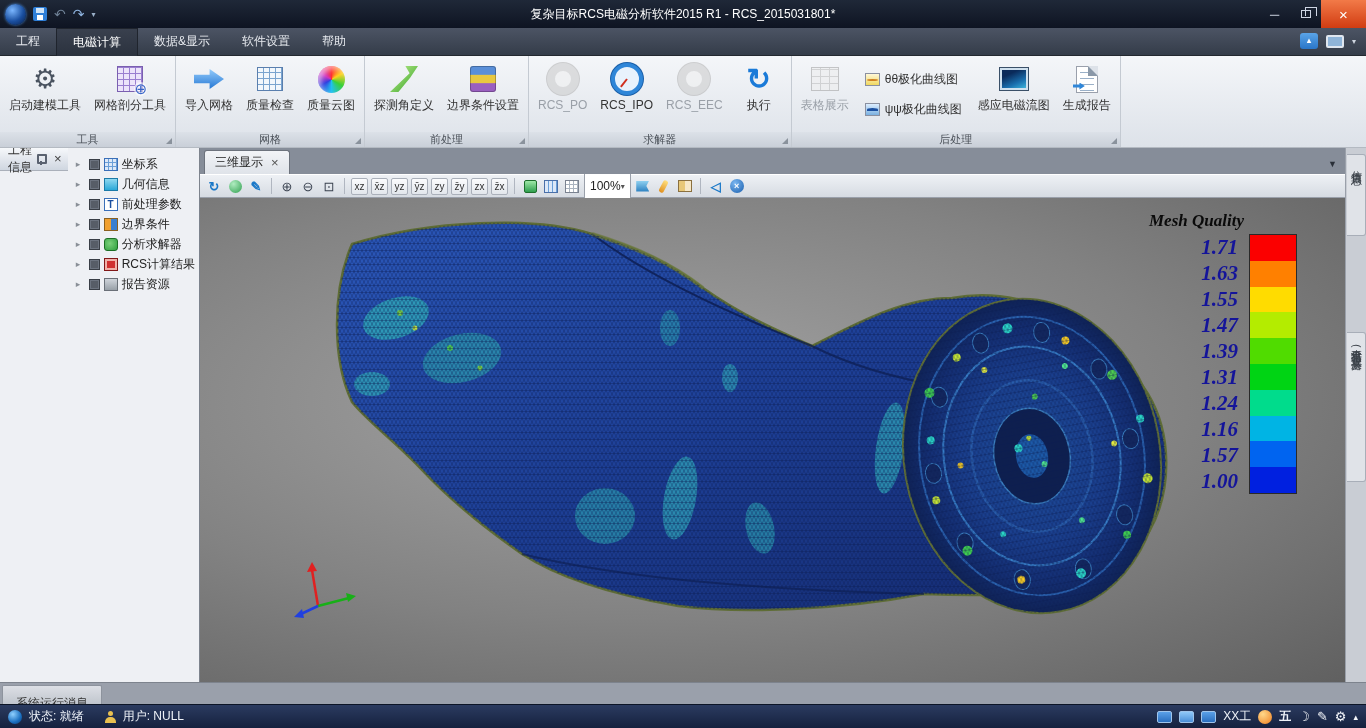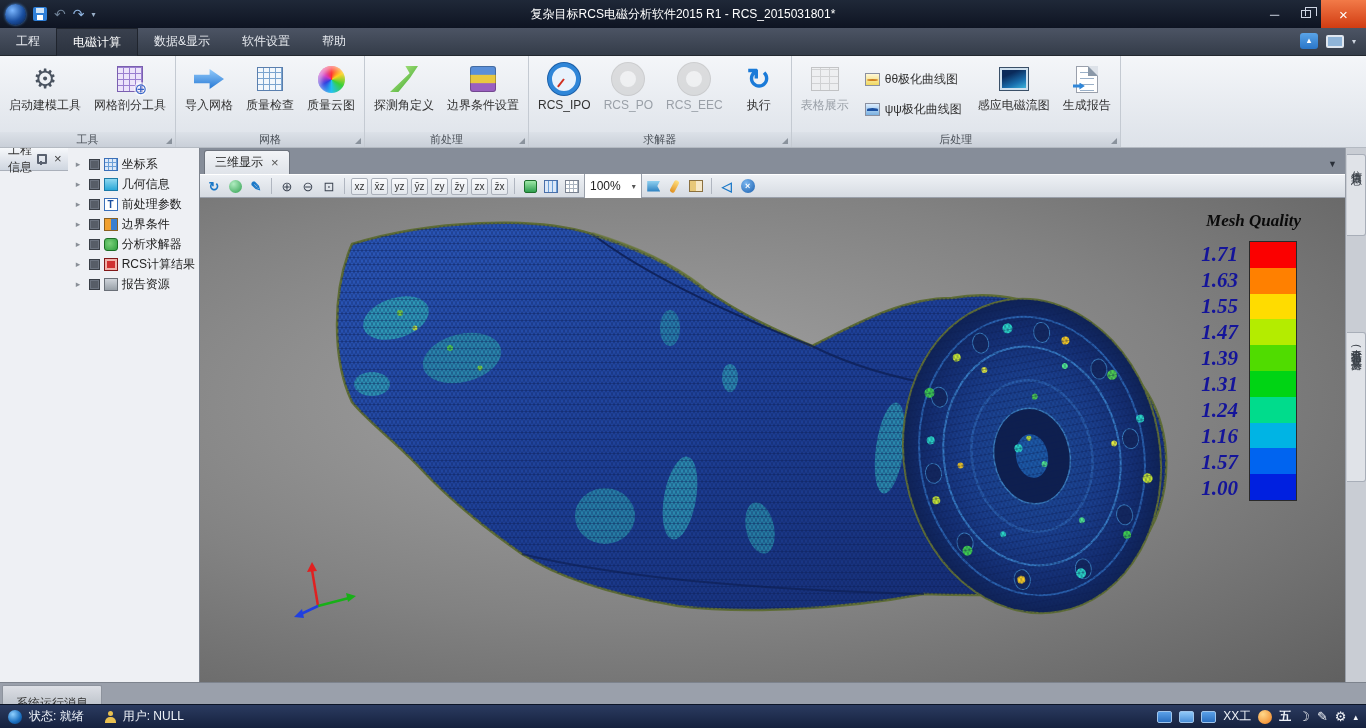--- a/index.html
+++ b/index.html
@@ -104,32 +104,32 @@
 .dtab-arrow{position:absolute;right:8px;bottom:5px;font-size:9px;color:#2a2f38}
 .vptb{height:24px;background:linear-gradient(#eef1f5,#d6dbe2);border-top:1px solid #fff;border-bottom:1px solid #9aa0aa;display:flex;align-items:center;gap:3px;padding:0 5px}
 .ti{width:18px;height:18px;display:flex;align-items:center;justify-content:center;font-size:13px;border:1px solid transparent;border-radius:2px;color:#3a4250}
 .ti.blue{color:#1a78c8;font-weight:bold}
 .ti .gdot{width:13px;height:13px;border-radius:50%;background:radial-gradient(circle at 35% 30%,#b0ecc0,#2f9f4f)}
 .ti .gsq{width:13px;height:13px;border-radius:2px;background:linear-gradient(#9fe8a8,#2f9f4f);border:1px solid #1c6e2c}
 .ti .wgrid{width:14px;height:13px;border:1px solid #7a8290;background-color:#fff;background-image:repeating-linear-gradient(0deg,transparent 0 3px,#aab4c0 3px 4px),repeating-linear-gradient(90deg,transparent 0 3px,#aab4c0 3px 4px)}
 .ti .bgrid{width:14px;height:13px;border:1px solid #4a6fa8;background-color:#dce8f8;background-image:repeating-linear-gradient(90deg,transparent 0 3px,#6a9fd8 3px 4px)}
 .vbtn{min-width:17px;height:17px;border:1px solid #aab0ba;background:linear-gradient(#fbfcfd,#e2e6ec);border-radius:2px;font-size:10px;color:#333;display:flex;align-items:center;justify-content:center;padding:0 1px}
 .vsep{width:1px;height:16px;background:#b0b6c0;margin:0 3px}
-.zoombox{height:32px;background:#fff;border:1px solid #9aa0aa;border-radius:2px;display:flex;align-items:center;gap:11px;padding:16px 5px;color:#222}
+.zoombox{height:32px;background:#fff;border:1px solid #9aa0aa;border-radius:2px;display:flex;align-items:center;gap:0;padding:16px 5px;color:#222}
 .zoombox .za{font-size:8px;color:#555}
 .ti .flagic{width:13px;height:11px;background:linear-gradient(#8fd0f0,#2a7fc0);clip-path:polygon(0 0,100% 0,78% 50%,100% 100%,0 100%)}
 .ti .torch{width:5px;height:13px;background:linear-gradient(#ffe080,#e09020);transform:rotate(28deg);border-radius:2px}
 .ti .panels{width:14px;height:12px;border:1px solid #8a7040;background:linear-gradient(90deg,#e8c878 50%,#f6e8c8 50%)}
 .stopic{width:14px;height:14px;border-radius:50%;background:radial-gradient(circle at 35% 30%,#7ab6f0,#1a5fae);color:#fff;font-size:9px;line-height:14px;text-align:center;font-weight:bold}
 
 
 .viewport{flex:1;position:relative;background:radial-gradient(ellipse at 38% 42%,#a4a4a4,#828282 55%,#606060 100%);overflow:hidden}
 .viewport svg{position:absolute;inset:0}
 .legend{position:absolute;top:13px;right:44px;width:152px;z-index:5}
-.lg-title{font-family:"Liberation Serif",serif;font-style:italic;font-weight:bold;font-size:17px;color:#0a0a0a;text-align:right;margin-bottom:10px}
+.lg-title{font-family:"Liberation Serif",serif;font-style:italic;font-weight:bold;font-size:17px;color:#0a0a0a;text-align:left;margin-bottom:3px}
 .lg-body{display:flex}
 .lg-vals{width:100px;display:flex;flex-direction:column}
 .lg-val{height:26px;line-height:26px;text-align:right;padding-right:11px;font-family:"Liberation Serif",serif;font-style:italic;font-weight:bold;font-size:21px;color:#14149a}
 .lg-bar{width:48px;border:1px solid #2a2a2a;display:flex;flex-direction:column;height:260px;margin-top:0}
 .lg-sw{flex:1}
 
 
 .rstrip{position:absolute;right:0;top:0;width:21px;height:534px;background:#c9cdd4;border-left:1px solid #9aa0aa}
 .vtab{position:absolute;left:1px;width:19px;background:#e0e3e8;border:1px solid #a8aeb8;border-left:none;border-radius:0 3px 3px 0;padding:7px 0;display:flex;justify-content:center}
 .vtab span{writing-mode:vertical-rl;font-size:11px;color:#3a4048;letter-spacing:1px}
@@ -246,33 +246,33 @@
             </div>
           <div class="rlbl">边界条件设置</div>
         </div>
       </div>
       <div class="glabel">前处理</div>
       <div class="gcorner"></div>
     </div>
 
     <div class="rgroup">
       <div class="gbody">
+        <div class="rbtn dis">
+          <div class="ric">
+              <span class="ring gray"></span>
+            </div>
+          <div class="rlbl">RCS_PO</div>
+        </div>
         <div class="rbtn">
           <div class="ric">
               <span class="ring blue">
                 <span class="needle"></span>
               </span>
             </div>
           <div class="rlbl">RCS_IPO</div>
-        </div>
-        <div class="rbtn dis">
-          <div class="ric">
-              <span class="ring gray"></span>
-            </div>
-          <div class="rlbl">RCS_PO</div>
         </div>
         <div class="rbtn dis">
           <div class="ric">
               <span class="ring gray"></span>
             </div>
           <div class="rlbl">RCS_EEC</div>
         </div>
         <div class="rbtn">
           <div class="ric exec-ic">↻</div>
           <div class="rlbl">执行</div>

